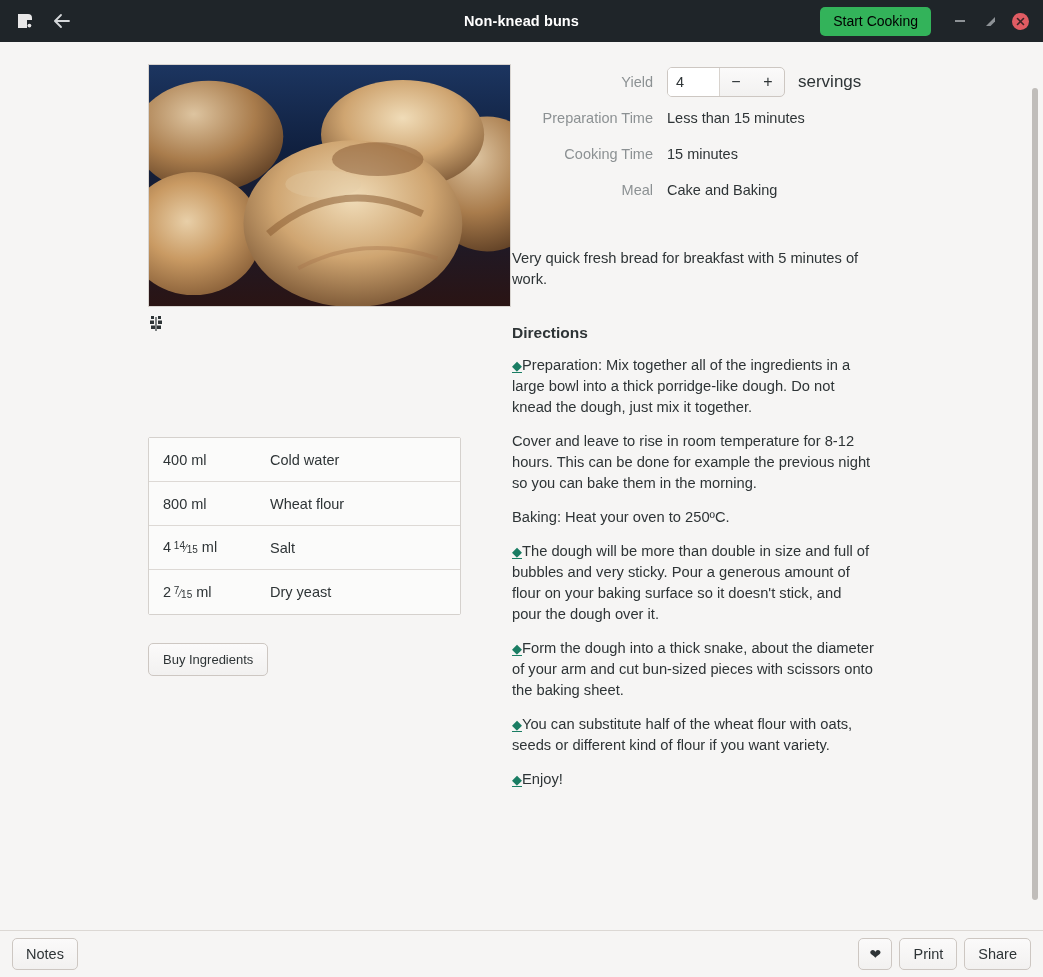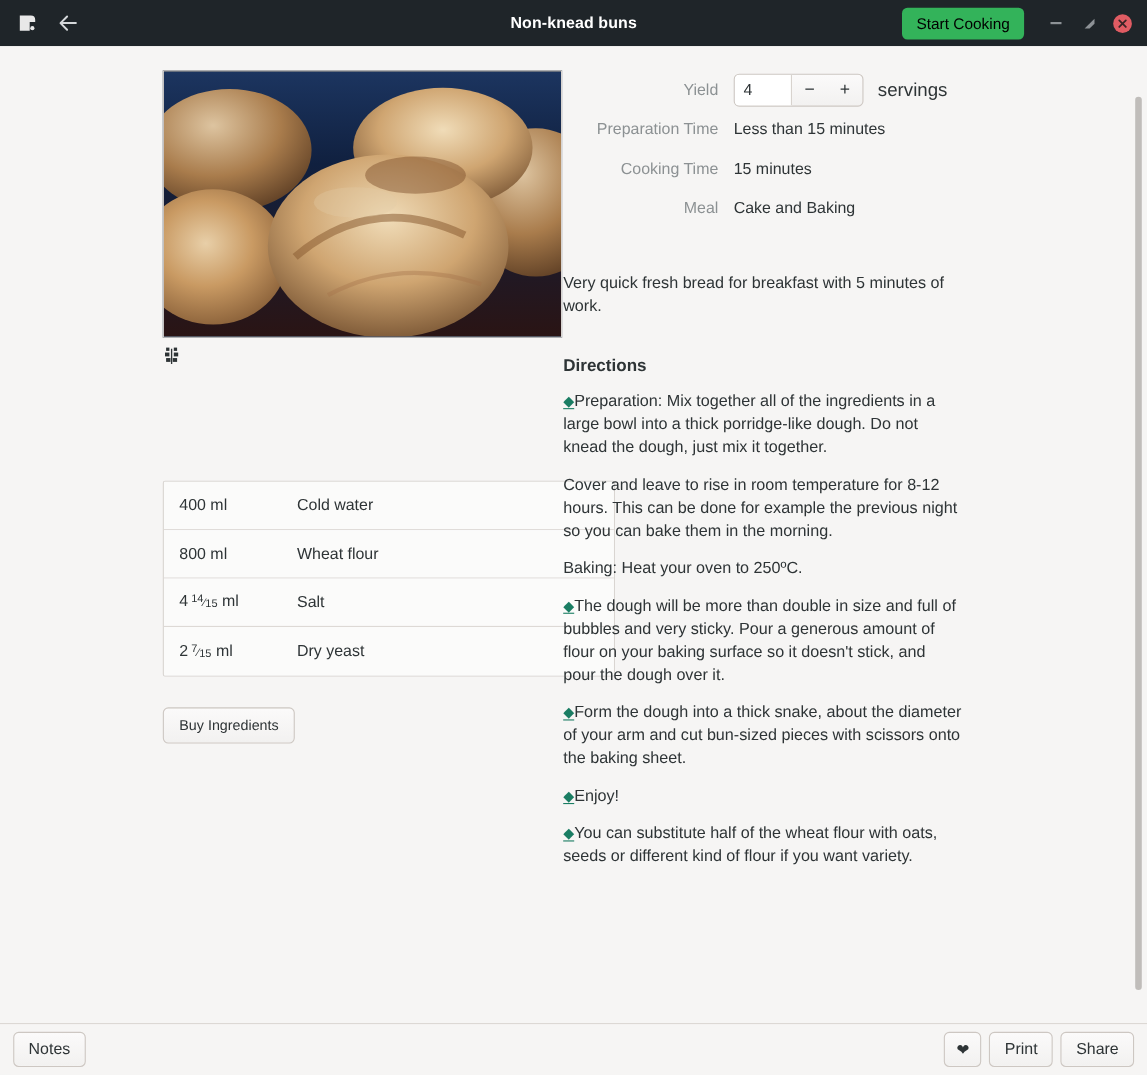--- a/index.html
+++ b/index.html
@@ -144,21 +144,21 @@
     margin-top: 7px;
     display: flex;
     align-items: center;
     height: 22px;
   }
   .grain-icon { display:block; }
 
   
   .ingredients {
     margin-top: 101px;
-    width: 411px;
+    width: 313px;
     border: 1px solid #d5d1cd;
     border-radius: 2px;
     background: #ffffff;
     border-collapse: collapse;
   }
   .ing-row {
     display: flex;
     border-bottom: 1px solid #ddd9d5;
     height: 44px;
     align-items: center;
@@ -490,22 +490,22 @@
 
         <div class="desc">Very quick fresh bread for breakfast with 5 minutes of work.</div>
 
         <div class="dir-title">Directions</div>
 
         <div class="dir-p"><span class="bullet">◆</span><span>Preparation: Mix together all of the ingredients in a large bowl into a thick porridge-like dough. Do not knead the dough, just mix it together.</span></div>
         <div class="dir-p"><span>Cover and leave to rise in room temperature for 8-12 hours. This can be done for example the previous night so you can bake them in the morning.</span></div>
         <div class="dir-p"><span>Baking: Heat your oven to 250ºC.</span></div>
         <div class="dir-p"><span class="bullet">◆</span><span>The dough will be more than double in size and full of bubbles and very sticky. Pour a generous amount of flour on your baking surface so it doesn't stick, and pour the dough over it.</span></div>
         <div class="dir-p"><span class="bullet">◆</span><span>Form the dough into a thick snake, about the diameter of your arm and cut bun-sized pieces with scissors onto the baking sheet.</span></div>
+        <div class="dir-p"><span class="bullet">◆</span><span>You can substitute half of the wheat flour with oats, seeds or different kind of flour if you want variety.</span></div>
         <div class="dir-p"><span class="bullet">◆</span><span>Enjoy!</span></div>
-        <div class="dir-p"><span class="bullet">◆</span><span>You can substitute half of the wheat flour with oats, seeds or different kind of flour if you want variety.</span></div>
       </div>
     </div>
 
     <div class="scrollbar">
       <div class="scroll-thumb"></div>
     </div>
   </div>
 
   <div class="actionbar">
     <button class="ab-btn">Notes</button>

